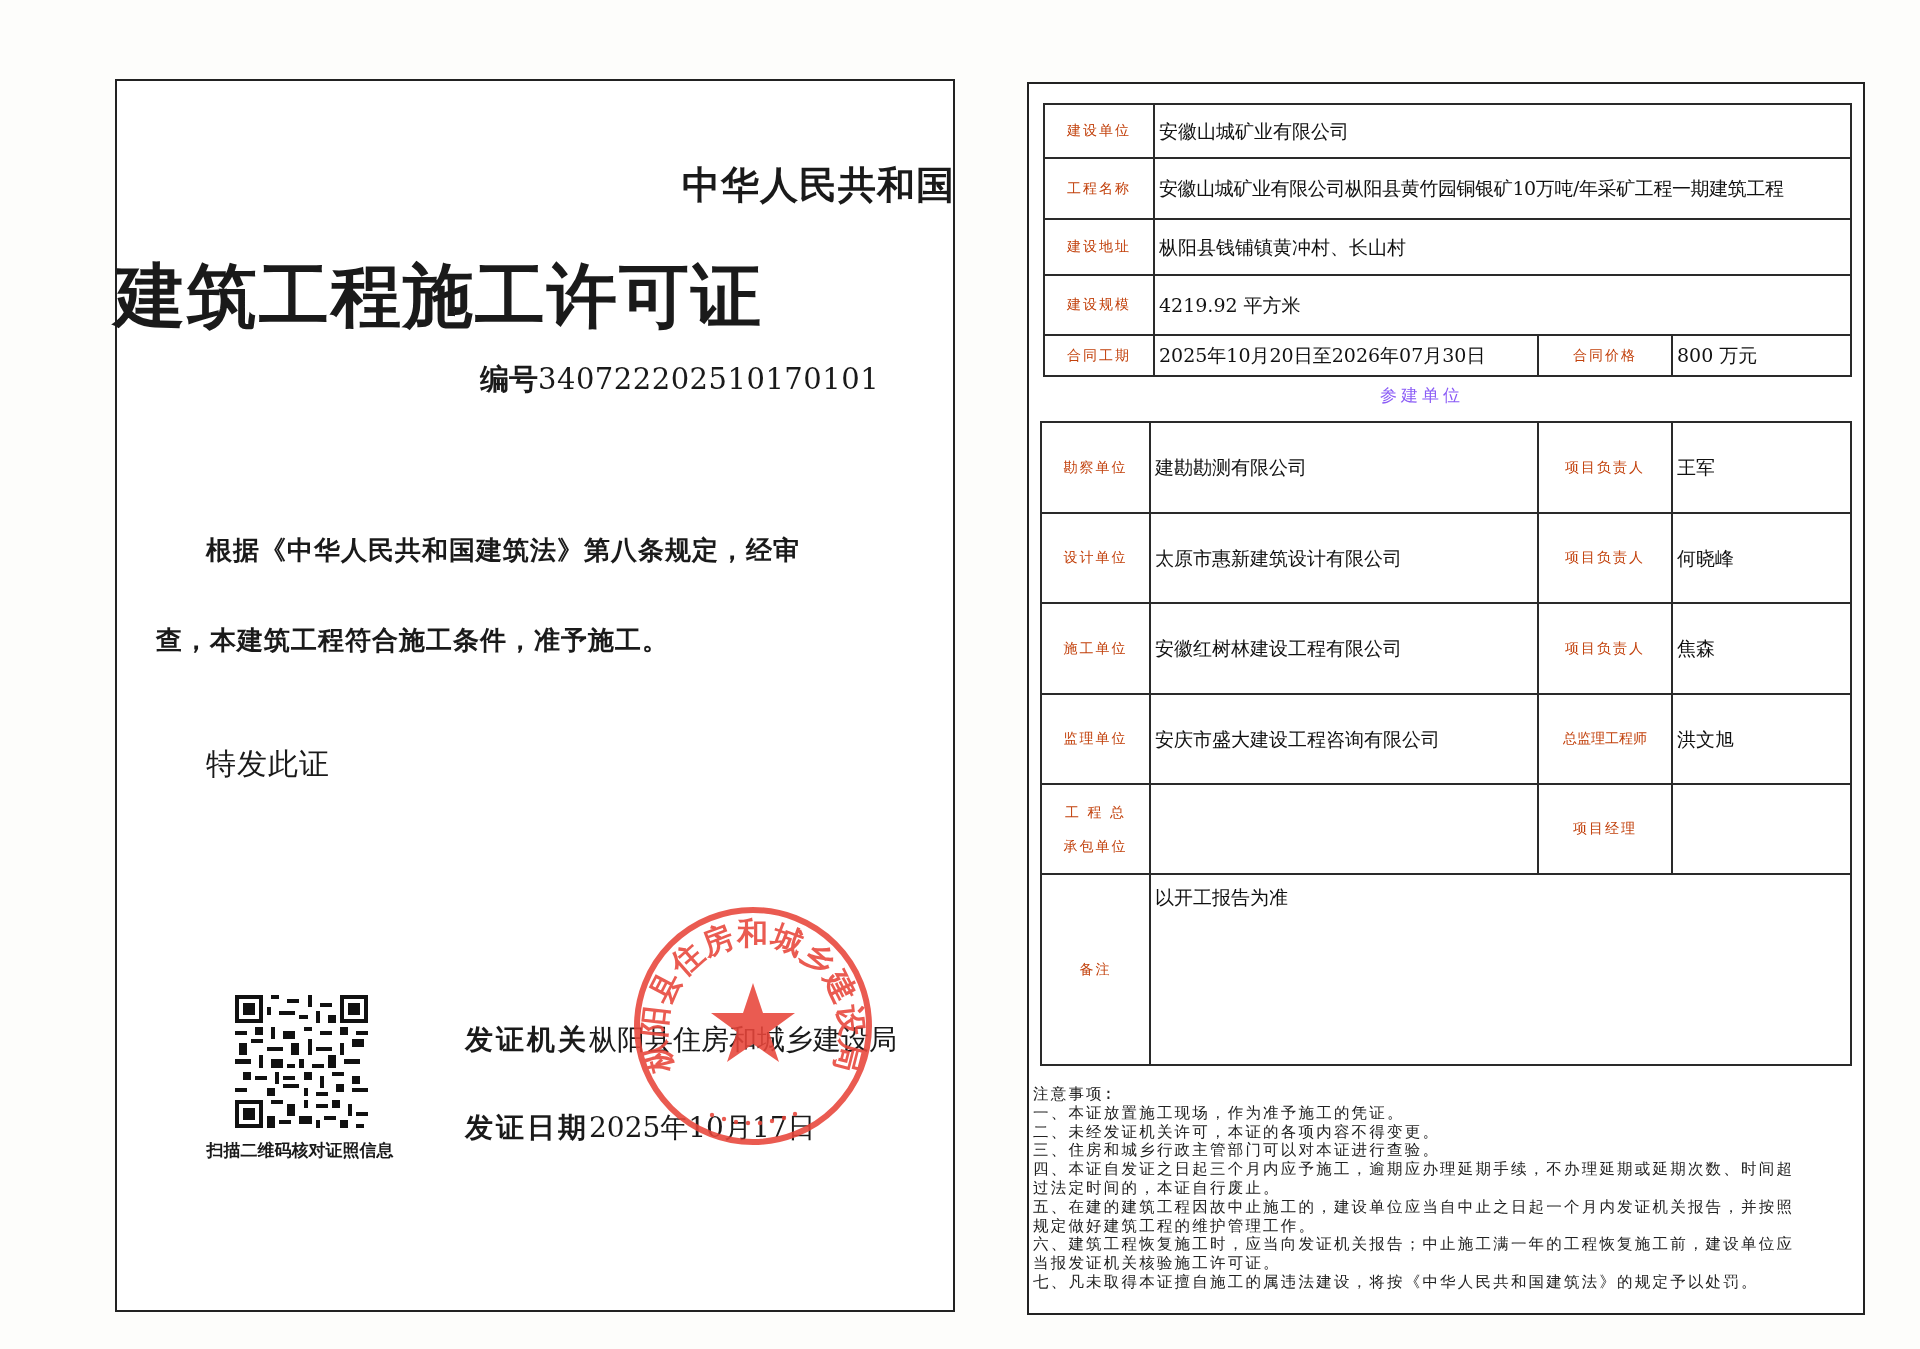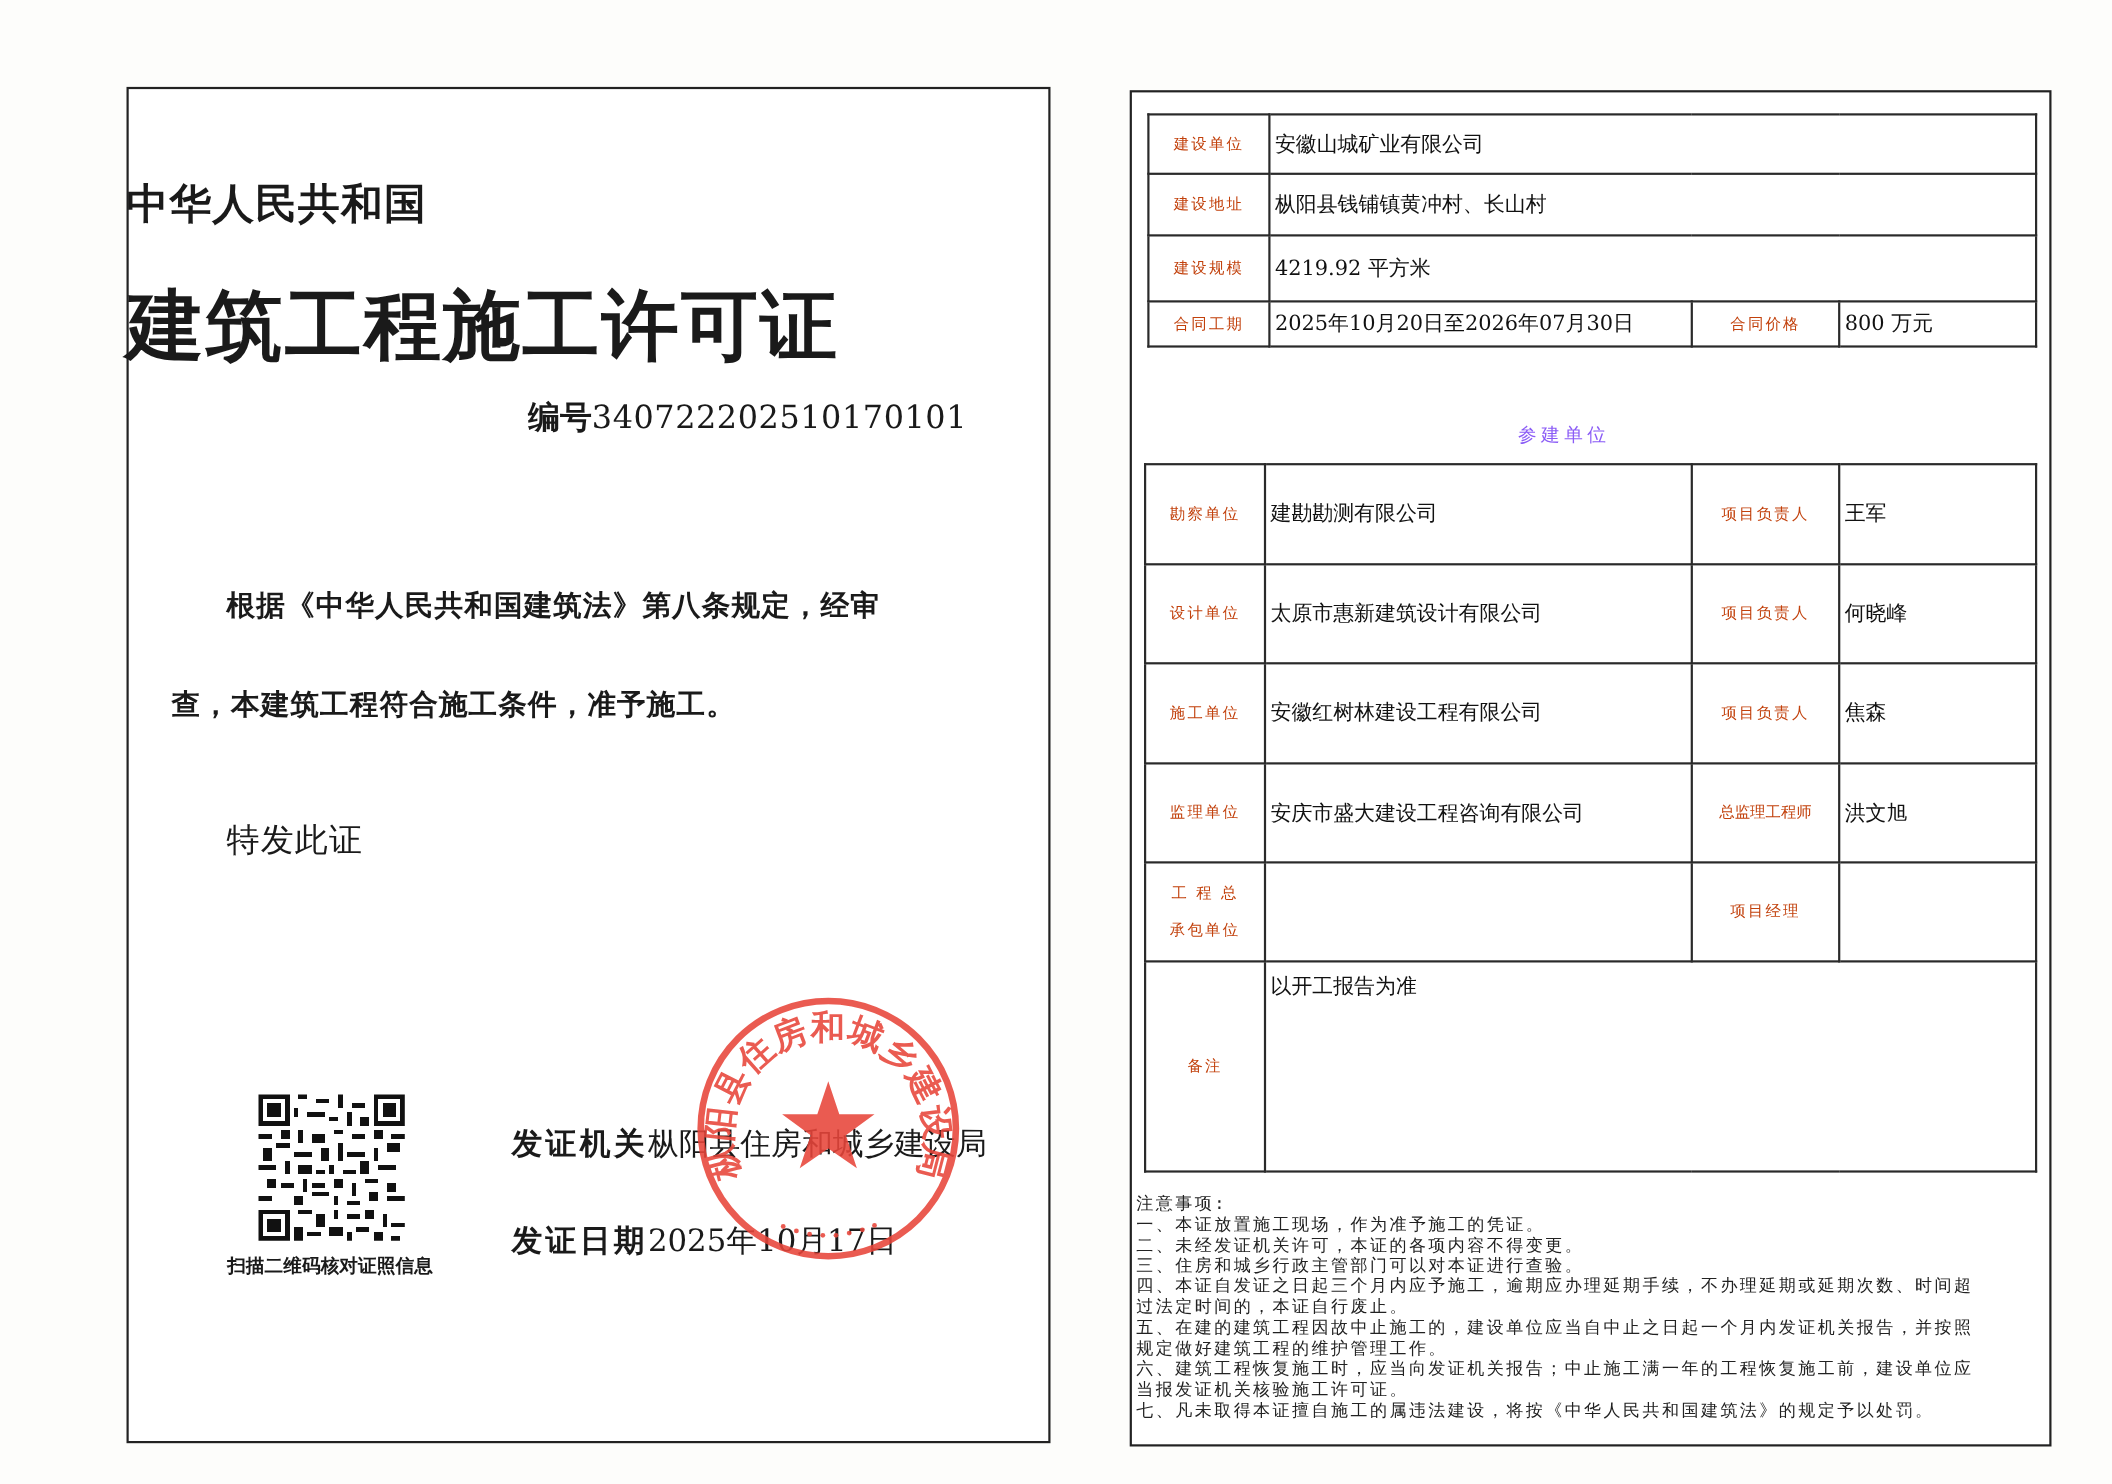--- a/index.html
+++ b/index.html
@@ -3,21 +3,21 @@
 <meta charset="utf-8">
 <style>
   html, body { margin:0; padding:0; }
   body { width:1920px; height:1349px; background:#fdfdfb; position:relative; overflow:hidden;
          font-family:"DejaVu Serif","Liberation Serif",serif; color:#1a1a1a; }
   .abs { position:absolute; }
   .panel { position:absolute; border:2px solid #222; background:#fff; box-sizing:border-box; }
   .panel-left { left:115px; top:79px; width:840px; height:1233px; }
   .panel-right { left:1027px; top:82px; width:838px; height:1233px; border-width:2px; }
 
-  .title-country { left:115px; width:840px; top:160px; text-align:left; font-size:38px; font-weight:bold; letter-spacing:1px; }
+  .title-country { left:115px; width:840px; top:160px; text-align:right; font-size:38px; font-weight:bold; letter-spacing:1px; }
   .title-main { left:115px; width:840px; top:250px; text-align:left; font-size:70px; font-weight:bold; letter-spacing:2px; }
   .permit-no { left:480px; top:360px; font-size:29px; font-weight:bold; white-space:nowrap; }
   .permit-no .num { font-weight:normal; letter-spacing:0.5px; }
   .para { font-size:26px; font-weight:bold; white-space:nowrap; letter-spacing:1px; }
   .para1 { left:206px; top:533px; }
   .para2 { left:156px; top:623px; }
   .special { left:206px; top:744px; font-size:30px; font-weight:normal; letter-spacing:1px; }
 
   .qr { left:235px; top:995px; width:133px; height:133px; }
   .qr-caption { left:190px; width:220px; top:1139px; text-align:center; font-size:17px; font-weight:bold; white-space:nowrap; }
@@ -164,20 +164,24 @@
       <col style="width:110px">
       <col style="width:384px">
       <col style="width:134px">
       <col style="width:179px">
     </colgroup>
   <tbody>
       <tr style="height:54px">
     <td class="lab">建设单位</td>
     <td class="val" colspan="3">安徽山城矿业有限公司</td>
   </tr>
+  <tr style="height:61px">
+    <td class="lab">工程名称</td>
+    <td class="val" colspan="3" style="padding-right:2px;letter-spacing:-0.4px">安徽山城矿业有限公司枞阳县黄竹园铜银矿10万吨/年采矿工程一期建筑工程</td>
+  </tr>
   <tr style="height:56px">
     <td class="lab">建设地址</td>
     <td class="val" colspan="3">枞阳县钱铺镇黄冲村、长山村</td>
   </tr>
   <tr style="height:60px">
     <td class="lab">建设规模</td>
     <td class="val" colspan="3">4219.92 平方米</td>
   </tr>
   <tr style="height:41px">
     <td class="lab">合同工期</td>

